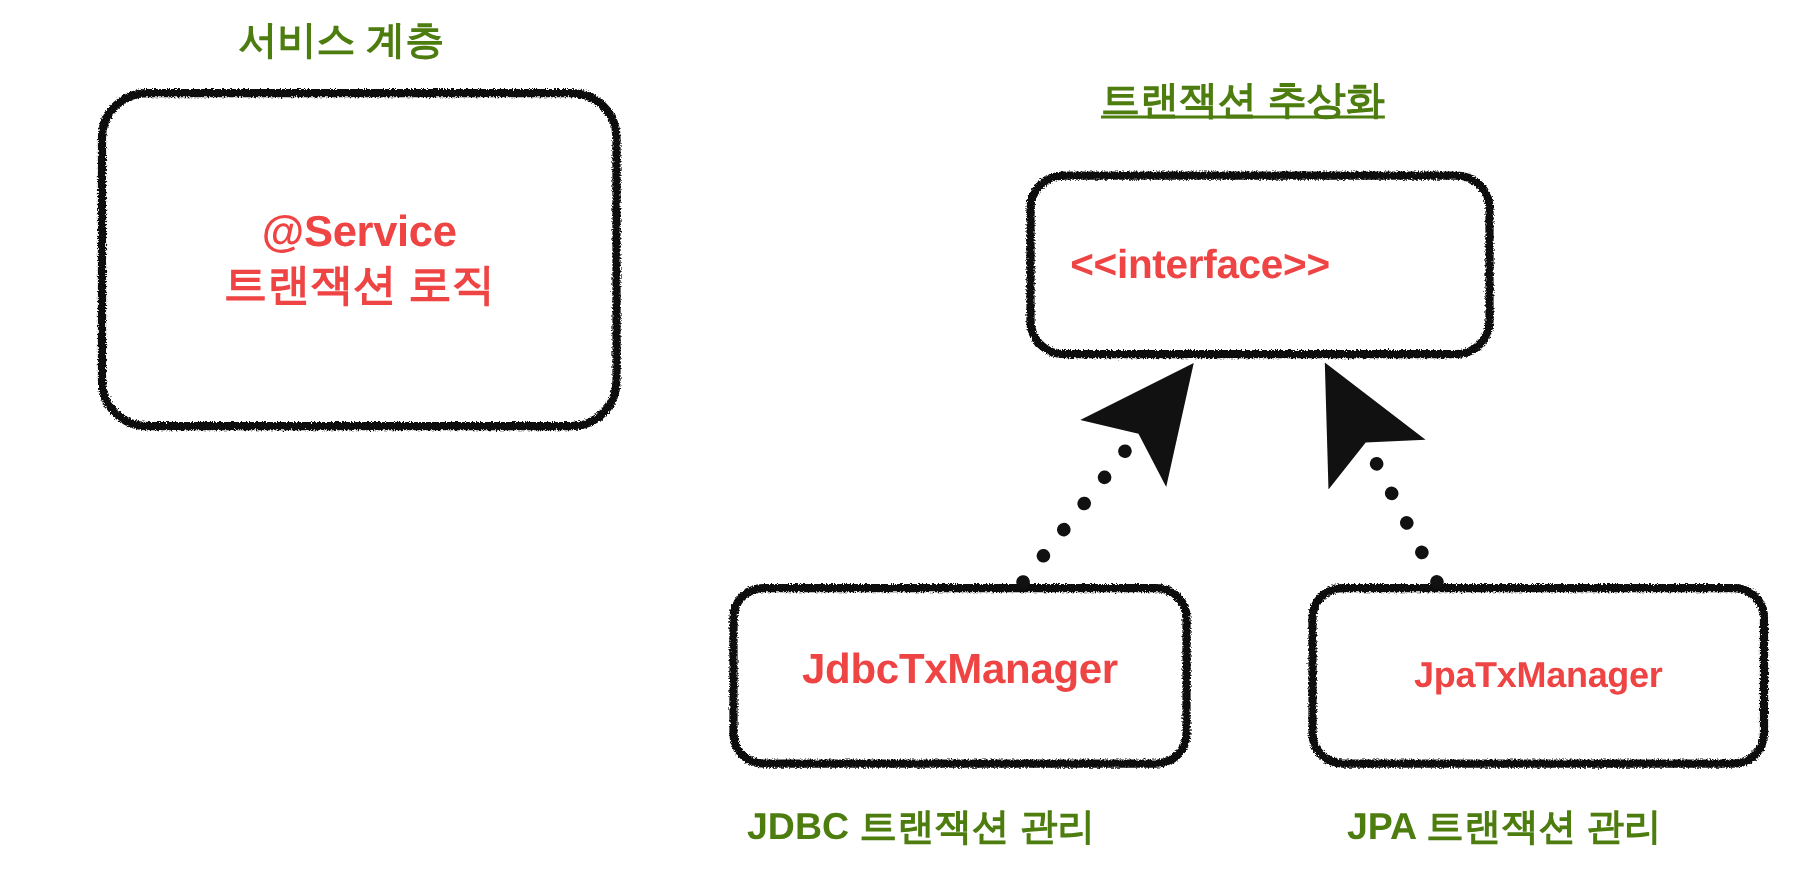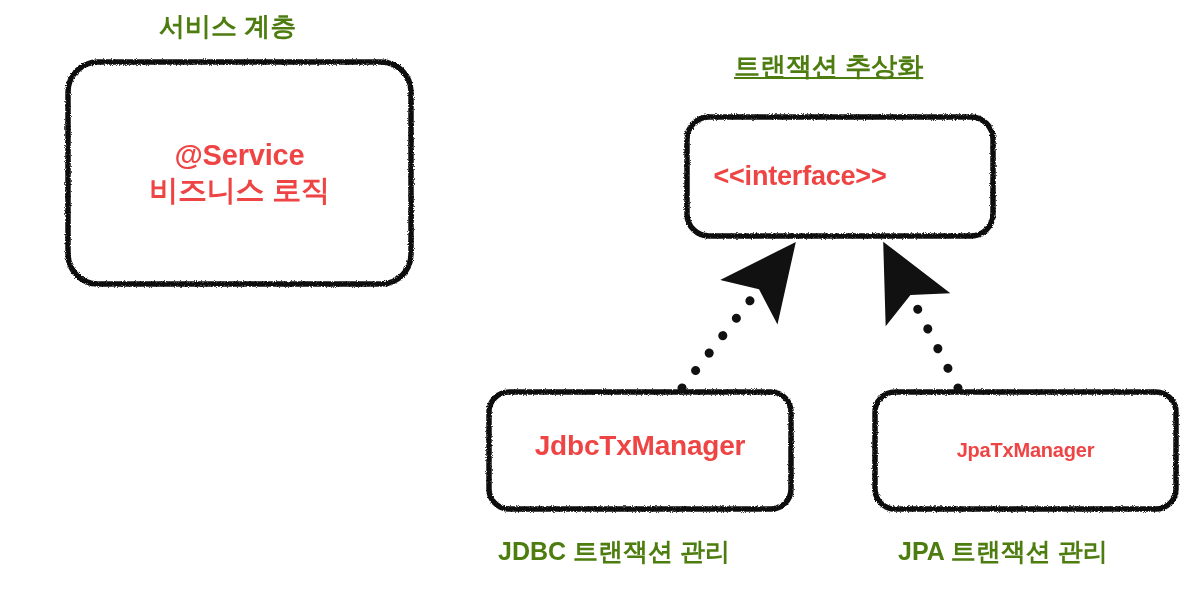--- a/index.html
+++ b/index.html
@@ -51,21 +51,21 @@
   #node-service        { left: 68px;  top: 62px;  width: 343px; height: 222px; }
   #node-service .node-line { font-size: 29px; }
 
   #node-txmanager      { left: 647px; top: 117px; width: 306px; height: 119px; }
   #node-txmanager .node-line { font-size: 27px; }
 
   #node-jdbctxmanager  { left: 489px; top: 388px; width: 302px; height: 117px; align-items: center; }
   #node-jdbctxmanager .node-line { font-size: 28px; }
 
   #node-jpatxmanager   { left: 875px; top: 392px; width: 301px; height: 117px; }
-  #node-jpatxmanager .node-line { font-size: 20px; }
+  #node-jpatxmanager .node-line { font-size: 24px; }
 
   
   .caption {
     position: absolute;
     color: #4d7c0f;
     font-weight: 700;
     white-space: nowrap;
     line-height: 1.1;
   }
   #caption-service-layer      { left: 159px; top: 12px;  font-size: 26px; }
@@ -114,21 +114,21 @@
       <line x1="682" y1="388" x2="788" y2="252" stroke="#111111" stroke-width="9" stroke-linecap="round" stroke-dasharray="0.1 22" marker-end="url(#arrow-impl)"></line>
     </g>
 
     <g>
       <line x1="958" y1="388" x2="889" y2="253" stroke="#111111" stroke-width="9" stroke-linecap="round" stroke-dasharray="0.1 22" marker-end="url(#arrow-impl)"></line>
     </g>
   </svg>
 
   <div class="node" id="node-service">
     <div class="node-line">@Service</div>
-    <div class="node-line">비즈니스 로직</div>
+    <div class="node-line">트랜잭션 로직</div>
   </div>
 
   <div class="node" id="node-txmanager">
     <div class="node-line">&lt;&lt;interface&gt;&gt;</div>
   </div>
 
   <div class="node" id="node-jdbctxmanager">
     <div class="node-line">JdbcTxManager</div>
   </div>
 

